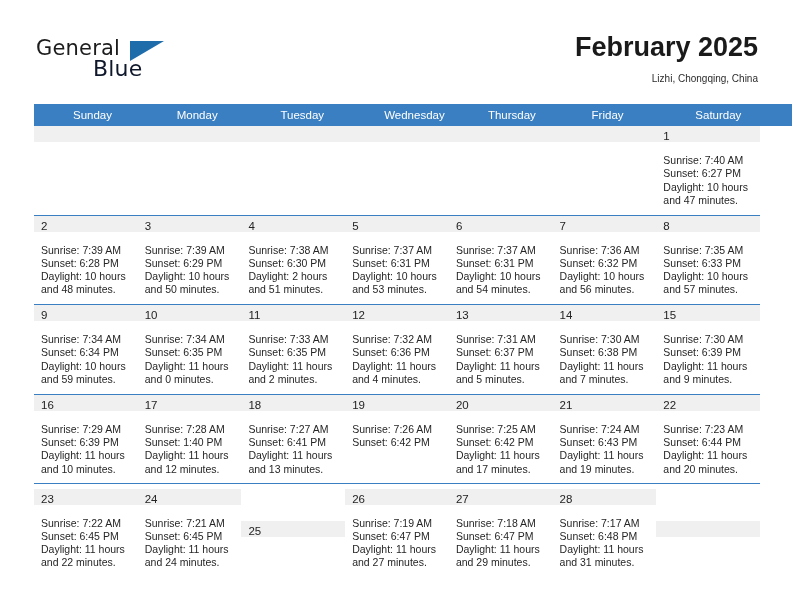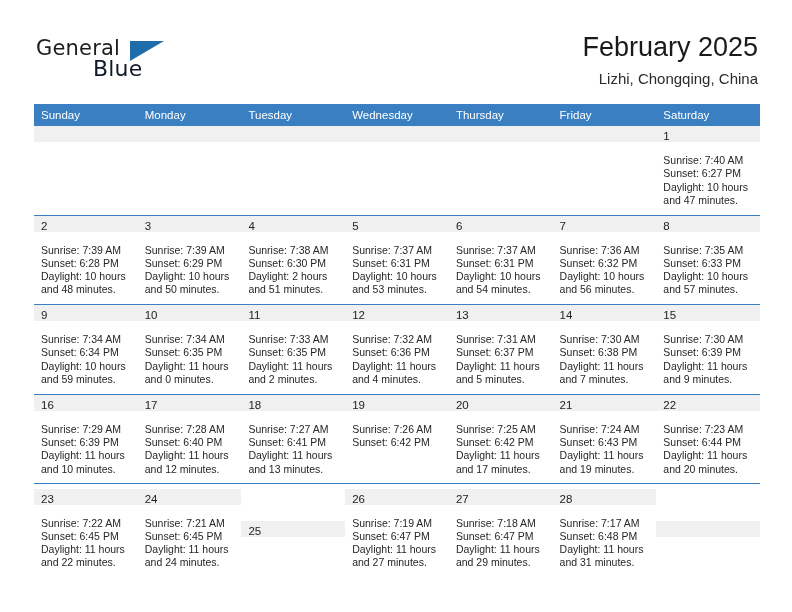--- a/index.html
+++ b/index.html
@@ -68,44 +68,45 @@
   .title-block {
     position: absolute;
     right: 34px;
     top: 30px;
     text-align: right;
   }
   .cal-title {
     font-size: 27px;
     color: #1a1a1a;
     line-height: 34px;
-    font-weight: 400;
+    font-weight: 700;
     white-space: nowrap;
   }
   .cal-subtitle {
-    font-size: 15px;
+    font-size: 10px;
     color: #2b2b2b;
     line-height: 22px;
     margin-top: 4px;
     font-weight: 400;
     white-space: nowrap;
   }
 
   
   .calendar {
     position: absolute;
     left: 34px;
     top: 104px;
     width: 726px;
   }
   .weekday-row {
     display: flex;
     width: 726px;
     height: 22px;
     background: #3a7fc1;
+    padding-left: 32px;
   }
   .weekday {
     flex: 1 1 0;
     box-sizing: border-box;
     padding-left: 7px;
     color: #ffffff;
     font-size: 11.5px;
     line-height: 22px;
     white-space: nowrap;
     overflow: hidden;
@@ -333,21 +334,21 @@
             <div class="day-info">
               <div>Sunrise: 7:29 AM</div>
               <div>Sunset: 6:39 PM</div>
               <div class="dl-wrap">Daylight: 11 hours and 10 minutes.</div>
             </div>
           </div>
           <div class="day-cell">
             <div class="day-datebar"><span class="day-number">17</span></div>
             <div class="day-info">
               <div>Sunrise: 7:28 AM</div>
-              <div>Sunset: 6:40 PM</div>
+              <div>Sunset: 1:40 PM</div>
               <div class="dl-wrap">Daylight: 11 hours and 12 minutes.</div>
             </div>
           </div>
           <div class="day-cell">
             <div class="day-datebar"><span class="day-number">18</span></div>
             <div class="day-info">
               <div>Sunrise: 7:27 AM</div>
               <div>Sunset: 6:41 PM</div>
               <div class="dl-wrap">Daylight: 11 hours and 13 minutes.</div>
             </div>

